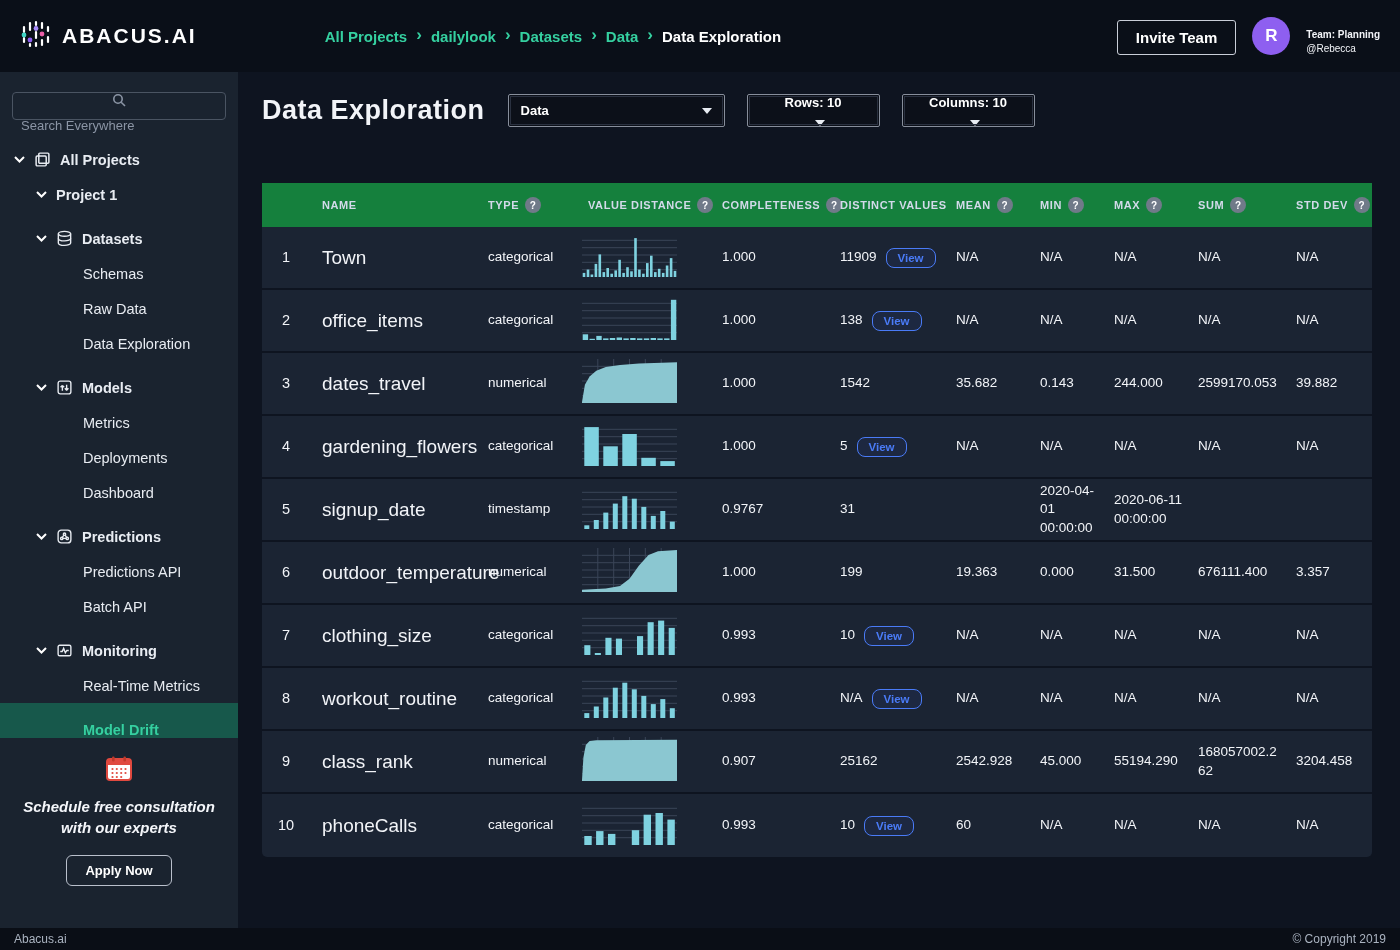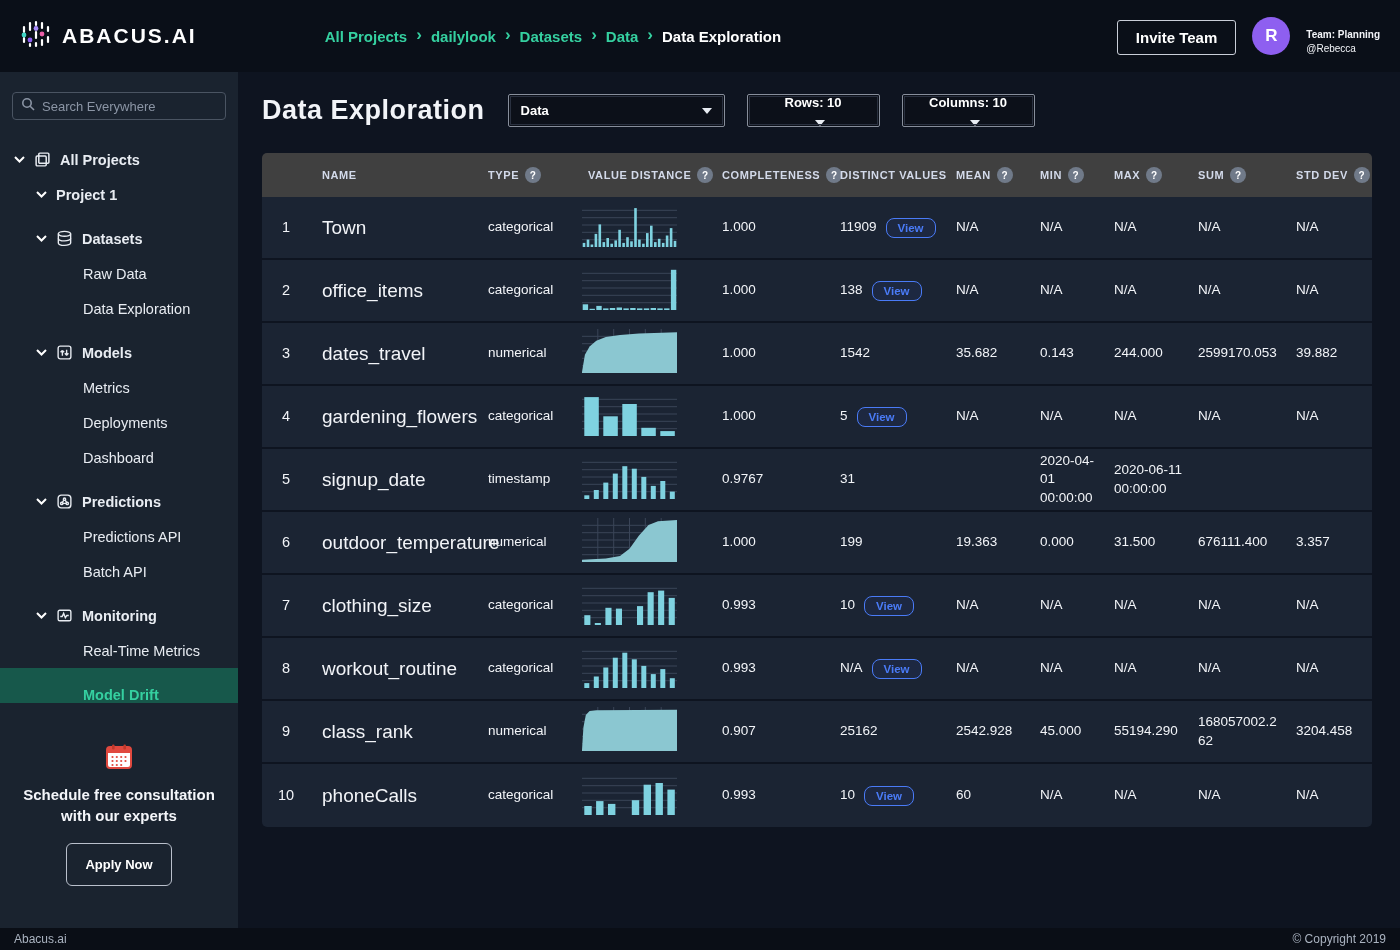--- a/index.html
+++ b/index.html
@@ -22,55 +22,55 @@
     font-family:inherit; font-size:15px; font-weight:bold; padding:8px 18px; cursor:pointer; }
   .avatar { width:38px; height:38px; border-radius:50%; background:#8e5ff0; color:#fff; font-size:17px;
     font-weight:bold; display:flex; align-items:center; justify-content:center; cursor:pointer; }
   .team-info { font-size:10px; line-height:1.35; }
   .team-info .t1 { font-weight:bold; }
   
   .shell { flex:1; display:flex; min-height:0; }
   
   .sidebar { width:238px; flex:0 0 238px; background:#1a232f; display:flex; flex-direction:column; padding-top:20px; }
   .search-box { margin:0 12px 22px 12px; border:1px solid #4a5462; border-radius:4px; height:28px;
-    display:flex; align-items:center; padding:0 8px; gap:7px; background:#1a232f; }
+    display:flex; align-items:center; padding:0 8px; gap:7px; background:#1a232f;flex-direction:column; }
   .search-box input { background:transparent; border:none; outline:none; color:#aab3c0;
     font-family:inherit; font-size:13px; width:100%; }
   .search-box input::placeholder { color:#8b95a5; }
   .nav { flex:0 0 auto; }
   .nav-item { height:35px; display:flex; align-items:center; gap:9px; font-size:14.5px; cursor:pointer; color:#e8ecf2; }
   .nav-item.lvl0 { padding-left:14px; font-weight:bold; }
   .nav-item.lvl1 { padding-left:36px; font-weight:bold; }
   .nav-item.lvl2 { padding-left:83px; }
   .nav-item.group { margin-top:9px; }
   .nav-item.selected { background:#17584b; color:#35d0a0; font-weight:bold;align-items:flex-end; }
   .chev { display:flex; align-items:center; }
   .nav-ico { display:flex; align-items:center; }
   
   .promo { margin-top:auto; padding:0 14px 42px 14px; text-align:center; }
   .promo-ico { display:flex; justify-content:center; margin-bottom:14px; }
-  .promo-text { font-size:15px; font-weight:bold; line-height:1.45; color:#f4f6fa; }
+  .promo-text { font-size:15px; font-weight:bold; line-height:1.45; color:#f4f6fa;font-style:italic; }
   .apply-btn { margin-top:16px; background:transparent; border:1px solid #b9c0cc; border-radius:6px;
-    color:#fff; font-family:inherit; font-size:13px; font-weight:bold; padding:13px 18px; cursor:pointer; }
+    color:#fff; font-family:inherit; font-size:13px; font-weight:bold; padding:7px 18px; cursor:pointer; }
   
   .main { flex:1; padding:22px 28px 0 24px; min-width:0; }
   .main-head { display:flex; align-items:center; }
   .page-title { font-size:27px; font-weight:bold; letter-spacing:0.5px; }
   .selects { display:flex; gap:22px; margin-left:23px; }
   .select { height:33px; background:#0c1019; border:1px solid #878e9b; border-radius:2px;
     display:flex; align-items:center; justify-content:space-between; padding:0 12px; cursor:pointer;
     font-size:13px; font-weight:bold; color:#fff; outline:1px solid #2a3140; outline-offset:-3px;}
   .select.wide { width:217px; }
   .select.small { width:133px;flex-direction:column; }
   .caret { width:0; height:0; border-left:5px solid transparent; border-right:5px solid transparent;
     border-top:6px solid #e8ecf2; margin-left:14px; }
   
   .table { margin-top:26px; border-radius:5px; overflow:hidden; }
   .trow, .thead { display:grid; grid-template-columns:48px 166px 100px 134px 118px 116px 84px 74px 84px 98px 1fr; align-items:center; }
-  .thead { height:44px; background:#404040; }
+  .thead { height:44px; background:#15803d;margin-top:30px; }
   .th { font-size:11px; font-weight:bold; letter-spacing:0.6px; color:#d3daea; display:flex; align-items:center; gap:6px; padding-left:12px; white-space:nowrap; }
   .help { width:16px; height:16px; border-radius:50%; background:#707a89; color:#fff; font-size:10px; font-weight:bold;
     display:inline-flex; align-items:center; justify-content:center; cursor:pointer; flex:0 0 16px; }
   .trow { height:63px; background:#1b2433; border-bottom:2px solid #0e1420; }
   .trow:last-child { border-bottom:none; }
   .td { font-size:13.5px; padding-left:12px; color:#f2f4f8; line-height:1.35; }
   .td.idx { text-align:center; padding-left:0; font-size:14.5px; }
   .td.name { font-size:19px; }
   .td.chart { padding-left:6px; }
   .td.distinct { display:flex; align-items:center; gap:9px; }
@@ -175,20 +175,23 @@
         <span class="nav-ico">
             <svg width="17" height="17" viewBox="0 0 16 16" fill="none" stroke="#e8ecf2" stroke-width="1.3">
               <ellipse cx="8" cy="3.6" rx="5.8" ry="2.3"></ellipse>
               <path d="M2.2,3.6 v8.6 c0,1.3 2.6,2.3 5.8,2.3 s5.8,-1 5.8,-2.3 v-8.6"></path>
               <path d="M2.2,7.9 c0,1.3 2.6,2.3 5.8,2.3 s5.8,-1 5.8,-2.3"></path>
             </svg>
           </span>
         <span>Datasets</span>
       </div>
       <div class="nav-item lvl2">
+          <span>Schemas</span>
+        </div>
+      <div class="nav-item lvl2">
           <span>Raw Data</span>
         </div>
       <div class="nav-item lvl2">
           <span>Data Exploration</span>
         </div>
       <div class="nav-item lvl1 group">
         <span class="chev">
             <svg width="11" height="7">
               <polyline points="1,1 5.5,5.5 10,1" stroke="#fff" stroke-width="2" fill="none"></polyline>
             </svg>

